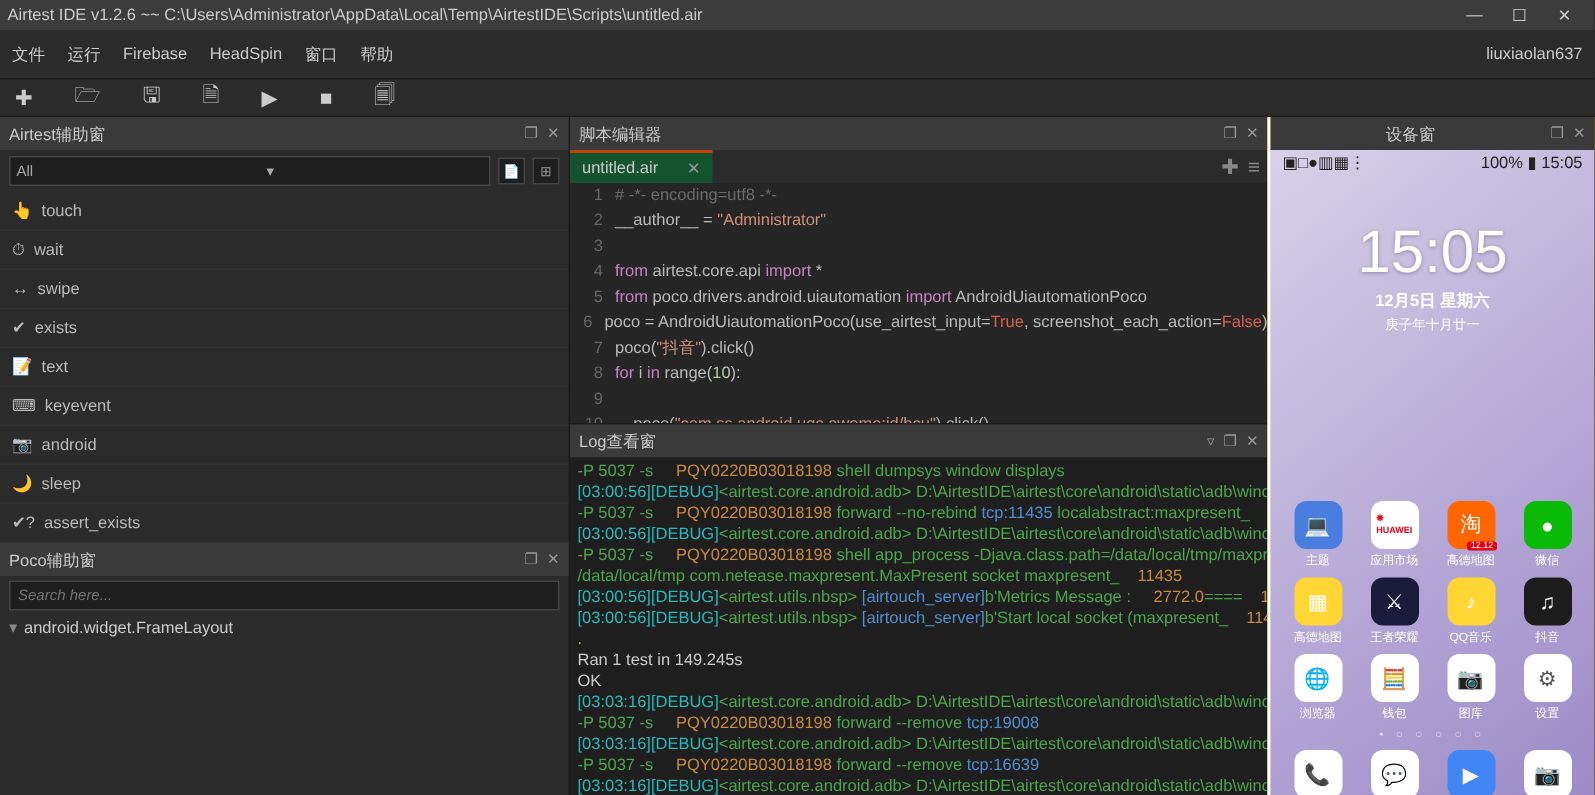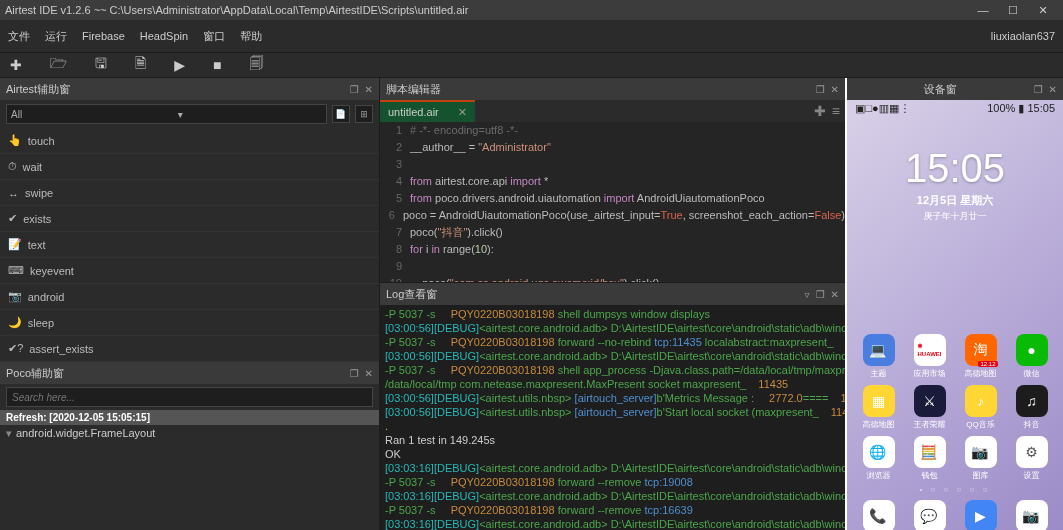--- a/index.html
+++ b/index.html
@@ -143,21 +143,20 @@
         </div>
       </div>
 
     <div class="panel-head">
       <span>Poco辅助窗</span>
       <span class="spacer"></span>
       <span class="ic">❐</span>
       <span class="ic">✕</span>
     </div>
     <div class="search"><input placeholder="Search here..." style=""></div>
-    <div class="refresh">Refresh: [2020-12-05 15:05:15]</div>
     <div class="tree">
       <div class="l0"><span class="arrow">▾</span><span>android.widget.FrameLayout</span></div>
     </div>
   </div>
 
   <div class="center">
     <div class="panel-head">
       <span>脚本编辑器</span>
       <span class="spacer"></span>
       <span class="ic">❐</span>

